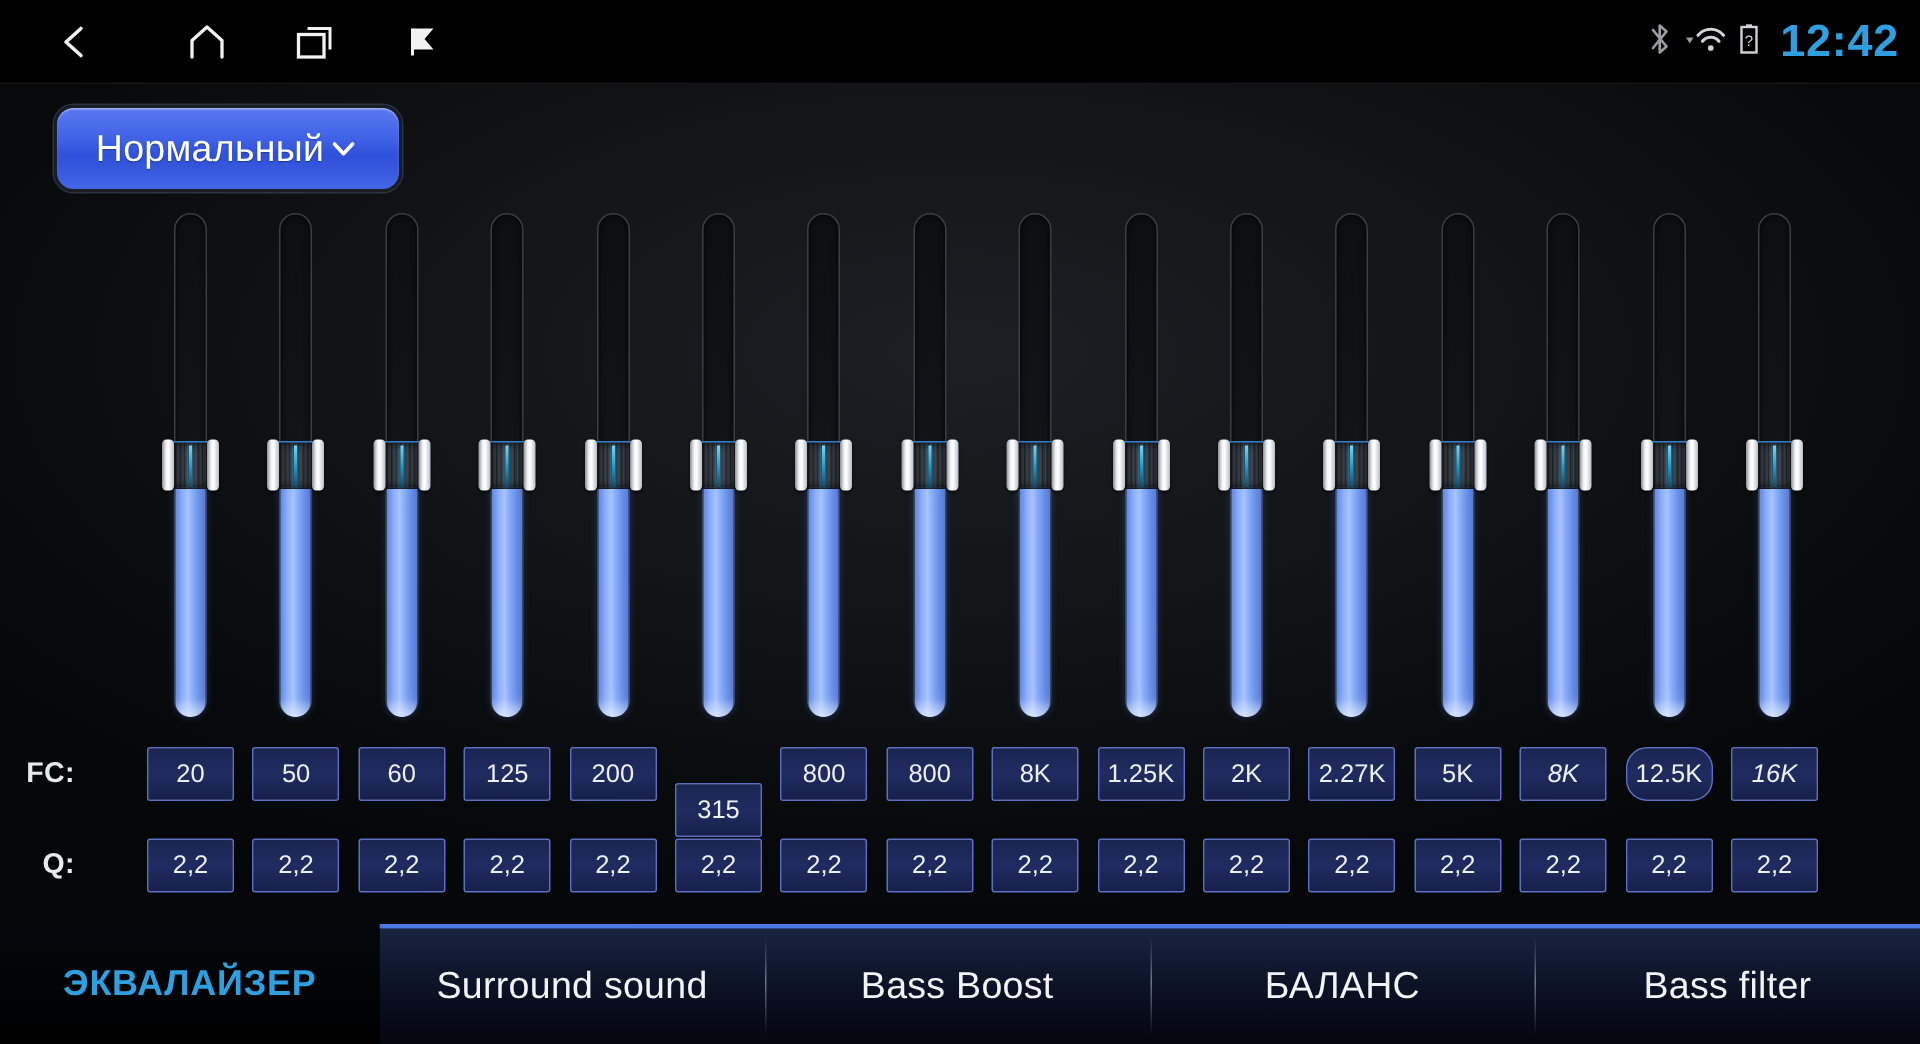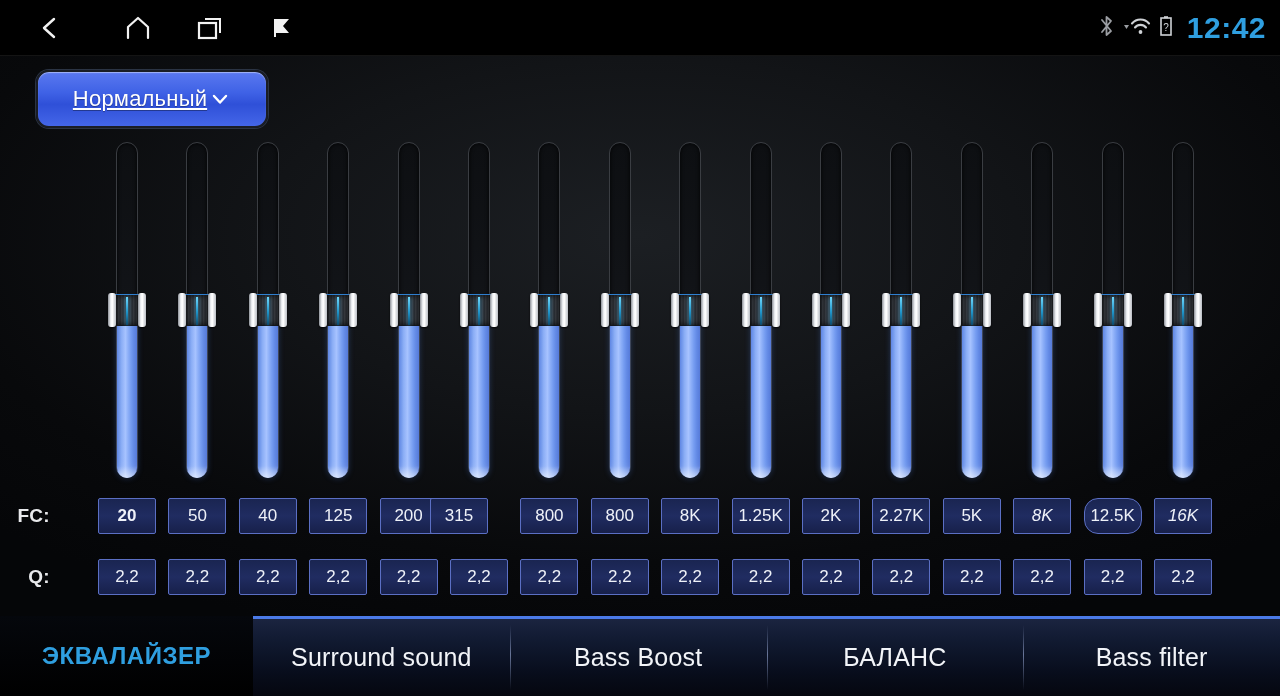--- a/index.html
+++ b/index.html
@@ -51,23 +51,22 @@
     position:absolute; left:36px; top:14px;
     width:232px; height:58px;
     border-radius:13px;
     background:linear-gradient(180deg,#5a78ef 0%,#3f62e6 38%,#2f50d8 60%,#4466e8 100%);
     border:2px solid #1a1d24;
     box-shadow:0 0 0 1px #2b3444, inset 0 1px 1px rgba(255,255,255,.45);
     display:flex; align-items:center; justify-content:center;
     cursor:pointer;
   }
   #preset-label {
-    color:#fff; font-size:22px; letter-spacing:.2px;
+    color:#fff; font-size:25px; letter-spacing:.2px;
     text-shadow:0 1px 1px rgba(0,0,0,.35);
-    text-decoration:underline;
   }
   #preset-chevron { margin-left:2px; display:flex; align-items:center; }
 
   
   #sliders { position:absolute; left:0; top:0; width:1280px; height:440px; }
   .slider {
     position:absolute; top:86px; width:30px; height:346px;
   }
   .track {
     position:absolute; left:50%; transform:translateX(-50%);
@@ -382,26 +381,26 @@
           <div class="thumb" style="top:152px">
             <div class="thumb-core"></div>
             <div class="thumb-cap left"></div>
             <div class="thumb-cap right"></div>
           </div>
         </div>
       </div>
 
     <div class="vrow" id="fc-row">
       <div class="rowlabel">FC:</div>
-    <div class="vbox" style="left: 98px; font-weight: bold;">20</div>
+    <div class="vbox" style="left: 98px;">20</div>
         <div class="vbox" style="left: 168.4px;">50</div>
-        <div class="vbox" style="left: 238.8px;">40</div>
+        <div class="vbox" style="left: 238.8px;">60</div>
         <div class="vbox" style="left: 309.2px;">125</div>
         <div class="vbox" style="left: 379.6px;">200</div>
-        <div class="vbox" style="left: 430px;">315</div>
+        <div class="vbox" style="left: 450px; margin-top: 24px;">315</div>
         <div class="vbox" style="left: 520.4px;">800</div>
         <div class="vbox" style="left: 590.8px;">800</div>
         <div class="vbox" style="left: 661.2px;">8K</div>
         <div class="vbox" style="left: 731.6px;">1.25K</div>
         <div class="vbox" style="left: 802px;">2K</div>
         <div class="vbox" style="left: 872.4px;">2.27K</div>
         <div class="vbox" style="left: 942.8px;">5K</div>
         <div class="vbox" style="left: 1013.2px; font-style: italic;">8K</div>
         <div class="vbox" style="left: 1083.6px; border-radius: 14px;">12.5K</div>
         <div class="vbox" style="left: 1154px; font-style: italic;">16K</div>

